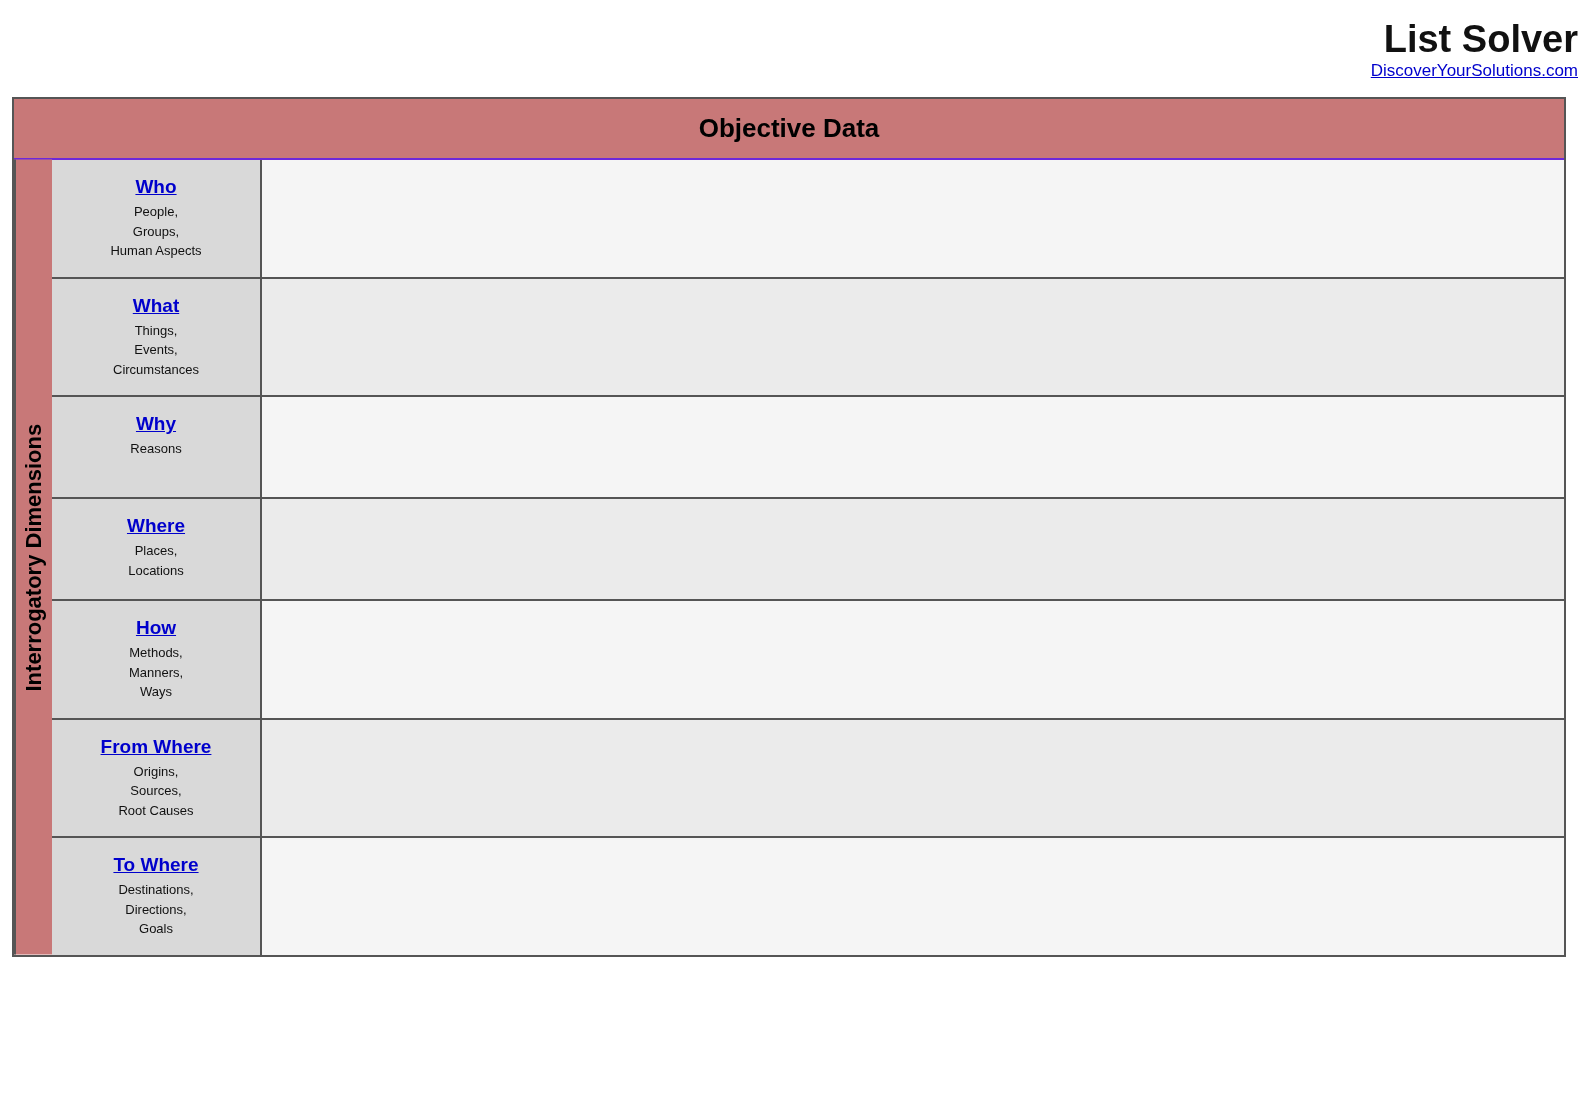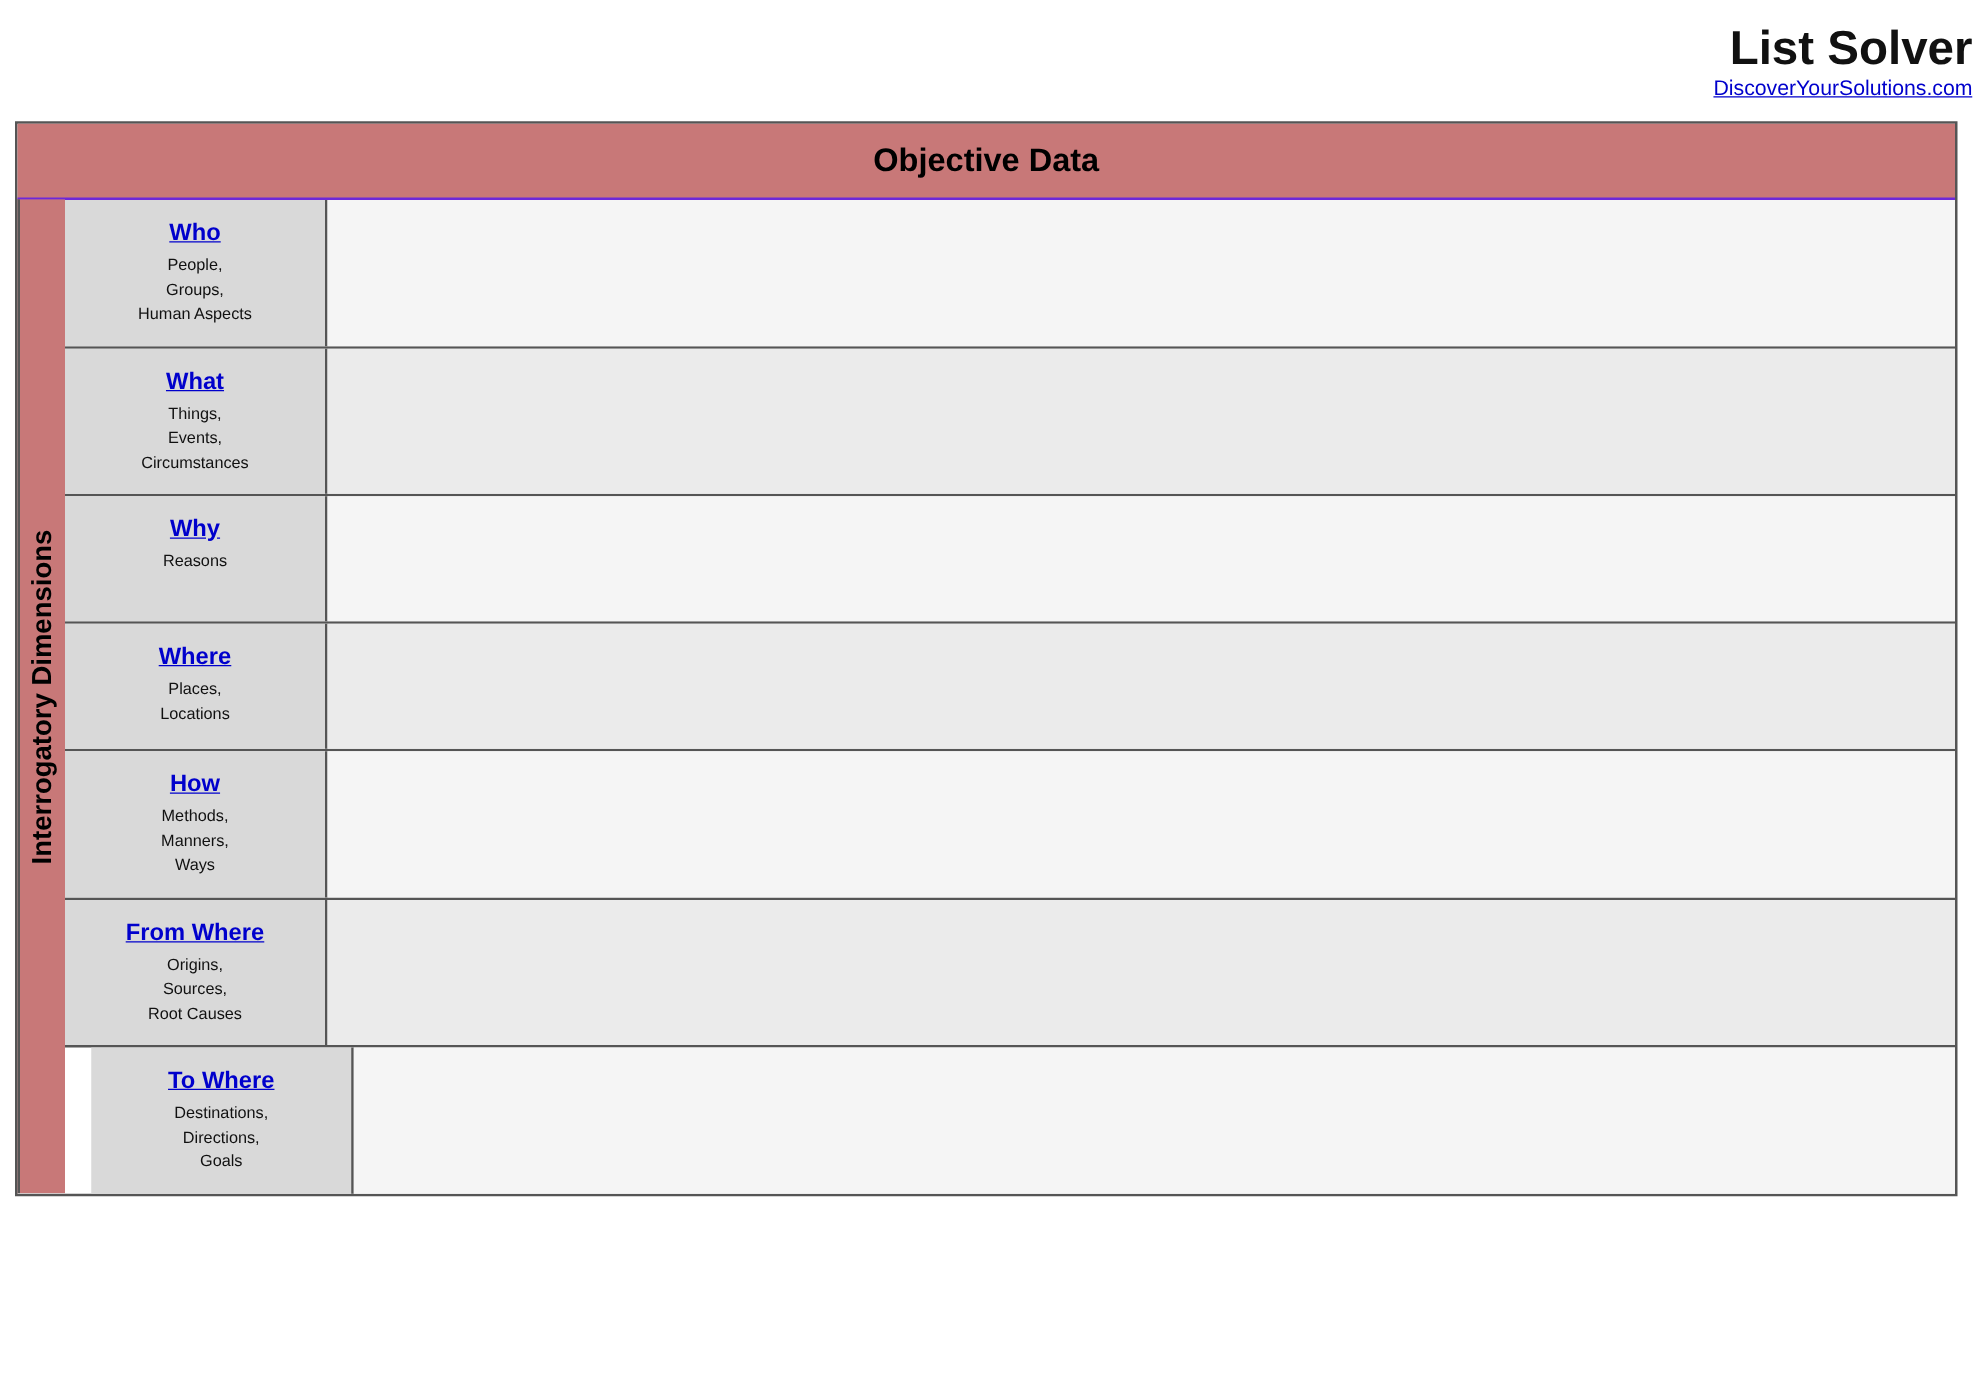--- a/index.html
+++ b/index.html
@@ -71,21 +71,20 @@
 
     .row {
       display: flex;
       flex-direction: row;
       border-bottom: 2px solid #555;
       min-height: 100px;
     }
 
     .row:last-child {
       border-bottom: none;
-      padding-left: 21px;
     }
 
     .row-label {
       width: 210px;
       min-width: 210px;
       background-color: #d9d9d9;
       border-right: 2px solid #555;
       padding: 16px 10px;
       text-align: center;
       display: flex;

